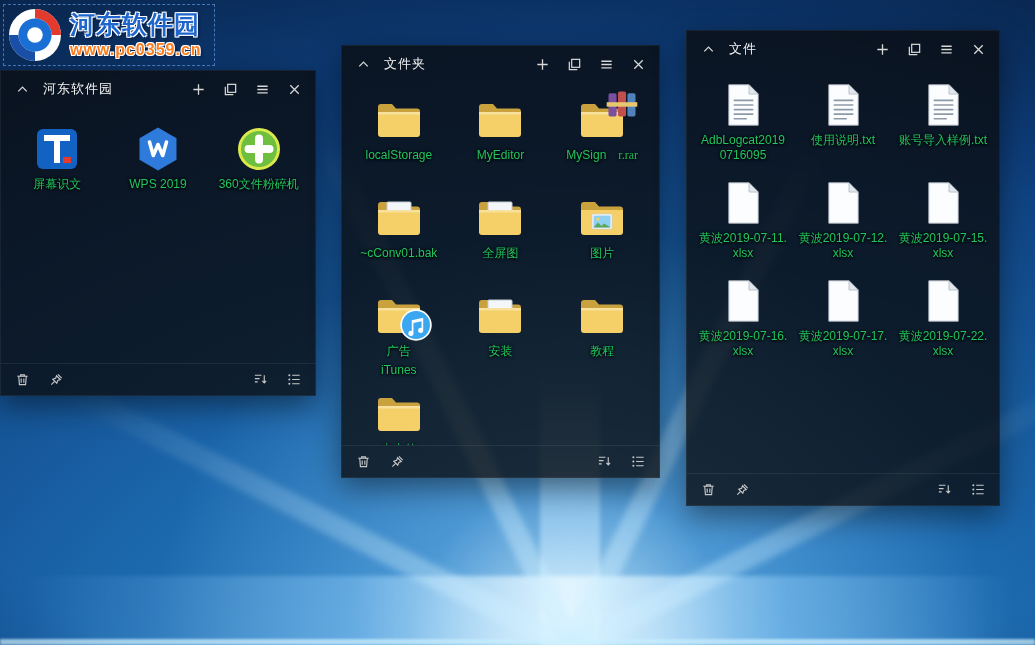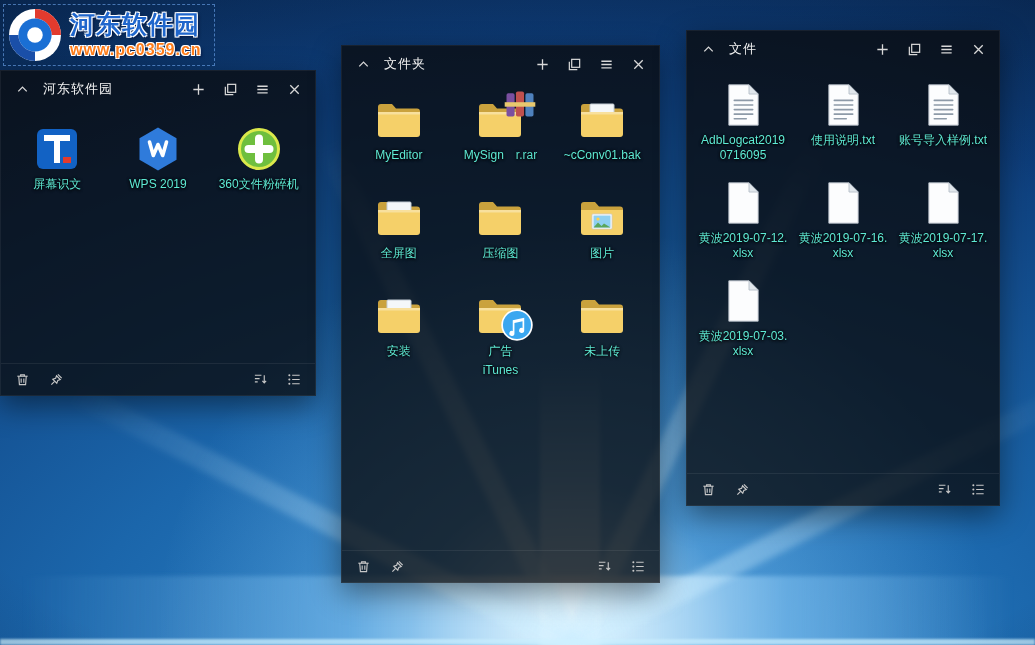--- a/index.html
+++ b/index.html
@@ -44,42 +44,42 @@
   .wm-title { font-size:25px; font-weight:bold; color:#1f66cc; letter-spacing:1px; line-height:1.1;
     text-shadow:-1px -1px 0 #fff, 1px -1px 0 #fff, -1px 1px 0 #fff, 1px 1px 0 #fff, 2px 2px 3px rgba(0,0,40,.6); }
   .wm-url { font-size:16px; font-weight:bold; color:#ff7d1a; letter-spacing:1px; margin-top:2px;
     text-shadow:-1px -1px 0 #fff, 1px -1px 0 #fff, -1px 1px 0 #fff, 1px 1px 0 #fff, 2px 2px 3px rgba(0,0,40,.6); }
 
   
   .panel { position:absolute; display:flex; flex-direction:column; z-index:4;
     background:rgba(10,11,14,.78); border:1px solid rgba(255,255,255,.06);
     box-shadow:0 10px 28px rgba(0,0,0,.45); }
   .panel[data-panel="0"] { left:0px;   top:70px; width:316px; height:326px; }
-  .panel[data-panel="1"] { left:341px; top:45px; width:319px; height:538px; }
+  .panel[data-panel="1"] { left:341px; top:45px; width:319px; height:433px; }
   .panel[data-panel="2"] { left:686px; top:30px; width:314px; height:476px; }
 
   .panel-header { display:flex; align-items:center; height:36px; padding:0 12px; flex:0 0 auto; }
   .panel-title { margin-left:12px; font-size:13px; color:#f2f2f2; letter-spacing:1px; }
   .spacer { flex:1; }
   .hicon, .ficon { display:inline-flex; align-items:center; justify-content:center;
     width:18px; height:18px; cursor:pointer; }
   .panel-header .hicon { margin-left:14px; }
   .panel-header .hicon:first-child { margin-left:0; }
 
   .panel-body { flex:1; display:grid; grid-template-columns:repeat(3,1fr);
     align-content:start; padding:4px 6px; overflow:hidden; }
   .cell { position:relative; display:flex; flex-direction:column; align-items:center;
     padding-top:10px; min-height:98px; cursor:pointer; }
   .panel[data-panel="0"] .cell { min-height:118px; padding-top:14px; }
   .icon-wrap { position:relative; width:52px; height:48px; display:flex;
     align-items:center; justify-content:center; }
-  .cell-label { margin-top:4px; max-width:90px; font-size:12px; color:#5eead4; text-align:center;
+  .cell-label { margin-top:4px; max-width:90px; font-size:12px; color:#22c55e; text-align:center;
     line-height:1.25; word-break:break-all;
     text-shadow:0 1px 3px #000, 0 0 3px rgba(0,0,0,.9); }
-  .cell-label .ghost { margin-left:12px; opacity:.95; }
+  .cell-label .ghost { margin-left:12px; opacity:.95;font-family:Liberation Serif, serif; }
   .overlay-icon { position:absolute; }
   .overlay-rar    { left:28px; top:-10px; }
   .overlay-itunes { left:26px; top:16px; }
 
   .panel-footer { display:flex; align-items:center; height:32px; padding:0 12px; flex:0 0 auto;
     border-top:1px solid rgba(255,255,255,.07); }
   .panel-footer .ficon { margin-right:16px; }
   .panel-footer .ficon.right { margin-right:0; margin-left:16px; }
 
   svg { display:block; }
@@ -244,20 +244,30 @@
     </header>
     <div class="panel-body">
         <div class="cell">
           <div class="icon-wrap">
             <svg viewBox="0 0 48 40" width="48" height="40">
     <path d="M3 7 q0-3 3-3 h11 l4 4.5 h21 q3 0 3 3 V14 H3 z" fill="#caa23d"></path>
     <path d="M3 12 h42 v22 q0 3-3 3 H6 q-3 0-3-3 z" fill="#f5d069"></path>
     <path d="M3 12 h42 v2.5 H3 z" fill="rgba(255,255,255,.35)"></path>
             </svg>
           </div>
+          <div class="cell-label">localStorage</div>
+        </div>
+        <div class="cell">
+          <div class="icon-wrap">
+            <svg viewBox="0 0 48 40" width="48" height="40">
+    <path d="M3 7 q0-3 3-3 h11 l4 4.5 h21 q3 0 3 3 V14 H3 z" fill="#caa23d"></path>
+    <path d="M3 12 h42 v22 q0 3-3 3 H6 q-3 0-3-3 z" fill="#f5d069"></path>
+    <path d="M3 12 h42 v2.5 H3 z" fill="rgba(255,255,255,.35)"></path>
+            </svg>
+          </div>
           <div class="cell-label">MyEditor</div>
         </div>
         <div class="cell">
           <div class="icon-wrap">
             <svg viewBox="0 0 48 40" width="48" height="40">
     <path d="M3 7 q0-3 3-3 h11 l4 4.5 h21 q3 0 3 3 V14 H3 z" fill="#caa23d"></path>
     <path d="M3 12 h42 v22 q0 3-3 3 H6 q-3 0-3-3 z" fill="#f5d069"></path>
     <path d="M3 12 h42 v2.5 H3 z" fill="rgba(255,255,255,.35)"></path>
             </svg>
             <div class="overlay-icon overlay-rar">
@@ -291,48 +301,27 @@
     <path d="M3 12 h42 v2.5 H3 z" fill="rgba(255,255,255,.35)"></path>
             </svg>
           </div>
           <div class="cell-label">全屏图</div>
         </div>
         <div class="cell">
           <div class="icon-wrap">
             <svg viewBox="0 0 48 40" width="48" height="40">
     <path d="M3 7 q0-3 3-3 h11 l4 4.5 h21 q3 0 3 3 V14 H3 z" fill="#caa23d"></path>
     <path d="M3 12 h42 v22 q0 3-3 3 H6 q-3 0-3-3 z" fill="#f5d069"></path>
-    <path d="M3 12 h42 v2.5 H3 z" fill="rgba(255,255,255,.35)"></path>
-            </svg>
-          </div>
-          <div class="cell-label">压缩图</div>
-        </div>
-        <div class="cell">
-          <div class="icon-wrap">
-            <svg viewBox="0 0 48 40" width="48" height="40">
-    <path d="M3 7 q0-3 3-3 h11 l4 4.5 h21 q3 0 3 3 V14 H3 z" fill="#caa23d"></path>
-    <path d="M3 12 h42 v22 q0 3-3 3 H6 q-3 0-3-3 z" fill="#f5d069"></path>
     <rect x="14" y="16" width="20" height="15" rx="1" fill="#fff" stroke="#c9c9c9" stroke-width=".8"></rect>
     <rect x="15.5" y="17.5" width="17" height="12" fill="#8fd0f2"></rect>
     <circle cx="20" cy="21" r="1.6" fill="#ffd34d"></circle>
     <path d="M15.5 29.5 l4.5-5 3.5 3.5 2.5-2.5 6.5 4 z" fill="#5aa65c"></path>
             </svg>
           </div>
           <div class="cell-label">图片</div>
-        </div>
-        <div class="cell">
-          <div class="icon-wrap">
-            <svg viewBox="0 0 48 40" width="48" height="40">
-    <path d="M3 7 q0-3 3-3 h11 l4 4.5 h21 q3 0 3 3 V14 H3 z" fill="#caa23d"></path>
-    <rect x="12" y="4" width="24" height="10" rx="1" fill="#f4f7f9" stroke="#c3ccd4" stroke-width="1"></rect>
-    <path d="M3 12 h42 v22 q0 3-3 3 H6 q-3 0-3-3 z" fill="#f5d069"></path>
-    <path d="M3 12 h42 v2.5 H3 z" fill="rgba(255,255,255,.35)"></path>
-            </svg>
-          </div>
-          <div class="cell-label">安装</div>
         </div>
         <div class="cell">
           <div class="icon-wrap">
             <svg viewBox="0 0 48 40" width="48" height="40">
     <path d="M3 7 q0-3 3-3 h11 l4 4.5 h21 q3 0 3 3 V14 H3 z" fill="#caa23d"></path>
     <path d="M3 12 h42 v22 q0 3-3 3 H6 q-3 0-3-3 z" fill="#f5d069"></path>
     <path d="M3 12 h42 v2.5 H3 z" fill="rgba(255,255,255,.35)"></path>
             </svg>
             <div class="overlay-icon overlay-itunes">
               <svg viewBox="0 0 40 40" width="34" height="34">
@@ -342,20 +331,41 @@
               </svg>
             </div>
           </div>
           <div class="cell-label">广告</div>
           <div class="cell-label">iTunes</div>
         </div>
         <div class="cell">
           <div class="icon-wrap">
             <svg viewBox="0 0 48 40" width="48" height="40">
     <path d="M3 7 q0-3 3-3 h11 l4 4.5 h21 q3 0 3 3 V14 H3 z" fill="#caa23d"></path>
+    <rect x="12" y="4" width="24" height="10" rx="1" fill="#f4f7f9" stroke="#c3ccd4" stroke-width="1"></rect>
+    <path d="M3 12 h42 v22 q0 3-3 3 H6 q-3 0-3-3 z" fill="#f5d069"></path>
+    <path d="M3 12 h42 v2.5 H3 z" fill="rgba(255,255,255,.35)"></path>
+            </svg>
+          </div>
+          <div class="cell-label">安装</div>
+        </div>
+        <div class="cell">
+          <div class="icon-wrap">
+            <svg viewBox="0 0 48 40" width="48" height="40">
+    <path d="M3 7 q0-3 3-3 h11 l4 4.5 h21 q3 0 3 3 V14 H3 z" fill="#caa23d"></path>
+    <path d="M3 12 h42 v22 q0 3-3 3 H6 q-3 0-3-3 z" fill="#f5d069"></path>
+    <path d="M3 12 h42 v2.5 H3 z" fill="rgba(255,255,255,.35)"></path>
+            </svg>
+          </div>
+          <div class="cell-label">教程</div>
+        </div>
+        <div class="cell">
+          <div class="icon-wrap">
+            <svg viewBox="0 0 48 40" width="48" height="40">
+    <path d="M3 7 q0-3 3-3 h11 l4 4.5 h21 q3 0 3 3 V14 H3 z" fill="#caa23d"></path>
     <path d="M3 12 h42 v22 q0 3-3 3 H6 q-3 0-3-3 z" fill="#f5d069"></path>
     <path d="M3 12 h42 v2.5 H3 z" fill="rgba(255,255,255,.35)"></path>
             </svg>
           </div>
           <div class="cell-label">未上传</div>
         </div>
       </div>
     <footer class="panel-footer">
       <span class="ficon">
         <svg viewBox="0 0 16 16" width="15" height="15" fill="none" stroke="#c8c8c8" stroke-width="1.2">
@@ -468,48 +478,66 @@
           </div>
           <div class="cell-label">账号导入样例.txt</div>
         </div>
         <div class="cell">
           <div class="icon-wrap">
             <svg viewBox="0 0 38 48" width="35" height="44">
     <path d="M3 2 h22 l10 10 v34 H3 z" fill="#fcfdfe" stroke="#b6bec8" stroke-width="1"></path>
     <path d="M25 2 l10 10 H25 z" fill="#e1e7ec" stroke="#b6bec8" stroke-width="1"></path>
             </svg>
           </div>
+          <div class="cell-label">黄波2019-07-11.xlsx</div>
+        </div>
+        <div class="cell">
+          <div class="icon-wrap">
+            <svg viewBox="0 0 38 48" width="35" height="44">
+    <path d="M3 2 h22 l10 10 v34 H3 z" fill="#fcfdfe" stroke="#b6bec8" stroke-width="1"></path>
+    <path d="M25 2 l10 10 H25 z" fill="#e1e7ec" stroke="#b6bec8" stroke-width="1"></path>
+            </svg>
+          </div>
           <div class="cell-label">黄波2019-07-12.xlsx</div>
         </div>
         <div class="cell">
           <div class="icon-wrap">
             <svg viewBox="0 0 38 48" width="35" height="44">
     <path d="M3 2 h22 l10 10 v34 H3 z" fill="#fcfdfe" stroke="#b6bec8" stroke-width="1"></path>
     <path d="M25 2 l10 10 H25 z" fill="#e1e7ec" stroke="#b6bec8" stroke-width="1"></path>
             </svg>
           </div>
+          <div class="cell-label">黄波2019-07-15.xlsx</div>
+        </div>
+        <div class="cell">
+          <div class="icon-wrap">
+            <svg viewBox="0 0 38 48" width="35" height="44">
+    <path d="M3 2 h22 l10 10 v34 H3 z" fill="#fcfdfe" stroke="#b6bec8" stroke-width="1"></path>
+    <path d="M25 2 l10 10 H25 z" fill="#e1e7ec" stroke="#b6bec8" stroke-width="1"></path>
+            </svg>
+          </div>
           <div class="cell-label">黄波2019-07-16.xlsx</div>
         </div>
         <div class="cell">
           <div class="icon-wrap">
             <svg viewBox="0 0 38 48" width="35" height="44">
     <path d="M3 2 h22 l10 10 v34 H3 z" fill="#fcfdfe" stroke="#b6bec8" stroke-width="1"></path>
     <path d="M25 2 l10 10 H25 z" fill="#e1e7ec" stroke="#b6bec8" stroke-width="1"></path>
             </svg>
           </div>
           <div class="cell-label">黄波2019-07-17.xlsx</div>
         </div>
         <div class="cell">
           <div class="icon-wrap">
             <svg viewBox="0 0 38 48" width="35" height="44">
     <path d="M3 2 h22 l10 10 v34 H3 z" fill="#fcfdfe" stroke="#b6bec8" stroke-width="1"></path>
     <path d="M25 2 l10 10 H25 z" fill="#e1e7ec" stroke="#b6bec8" stroke-width="1"></path>
             </svg>
           </div>
-          <div class="cell-label">黄波2019-07-03.xlsx</div>
+          <div class="cell-label">黄波2019-07-22.xlsx</div>
         </div>
       </div>
     <footer class="panel-footer">
       <span class="ficon">
         <svg viewBox="0 0 16 16" width="15" height="15" fill="none" stroke="#c8c8c8" stroke-width="1.2">
             <path d="M2.5 4.5 h11"></path>
             <path d="M6 4.5 V3 h4 v1.5"></path>
             <path d="M4 4.5 l.7 9 h6.6 l.7-9"></path>
             <path d="M6.6 7 v4.5 M9.4 7 v4.5"></path>
           </svg>

